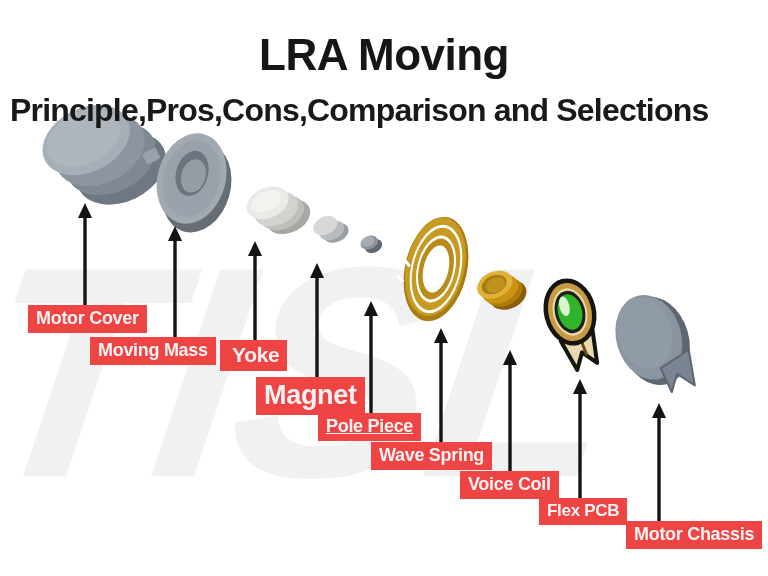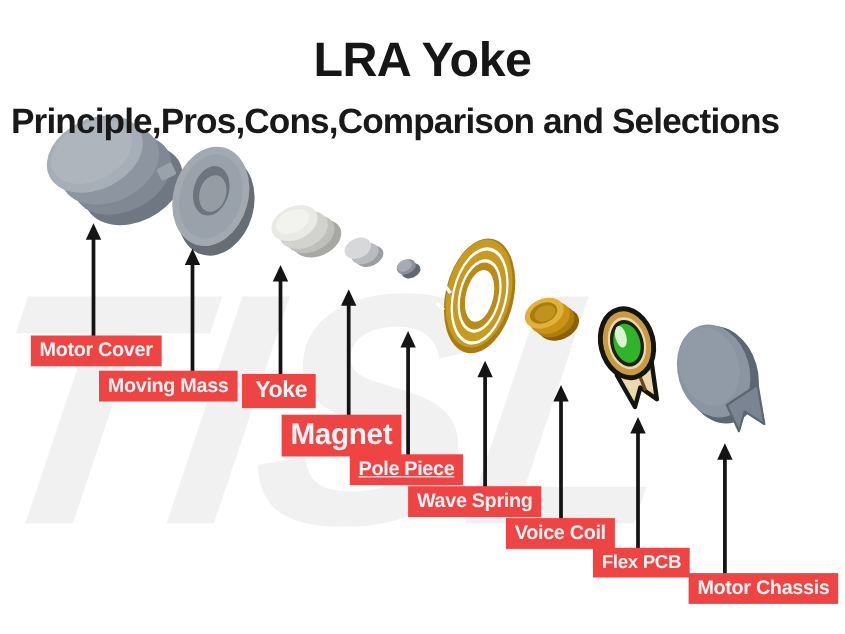--- a/index.html
+++ b/index.html
@@ -148,21 +148,21 @@
         <rect x="578.3" y="392" width="3.4" height="108"></rect>
           <polygon points="573,394 587,394 580,379"></polygon>
       </g>
       <g>
         <rect x="657.3" y="416" width="3.4" height="107"></rect>
           <polygon points="652,418 666,418 659,403"></polygon>
       </g>
     </g>
   </svg>
 
-  <h1 class="title">LRA Yoke</h1>
+  <h1 class="title">LRA Moving</h1>
   <div class="subtitle">Principle,Pros,Cons,Comparison and Selections</div>
 
   <div class="plabel" style="left:28px;top:305px;">Motor Cover</div>
   <div class="plabel" style="left:90px;top:337px;">Moving Mass</div>
   <div class="plabel" style="left:220px;top:340px;font-size:21px;padding-left:12px;">Yoke</div>
   <div class="plabel" style="left:256px;top:377px;font-size:27px;">Magnet</div>
   <div class="plabel" style="left:318px;top:413px;text-decoration:underline;">Pole Piece</div>
   <div class="plabel" style="left:371px;top:442px;">Wave Spring</div>
   <div class="plabel" style="left:460px;top:471px;font-size:18px;">Voice Coil</div>
   <div class="plabel" style="left:539px;top:498px;font-size:17px;">Flex PCB</div>

